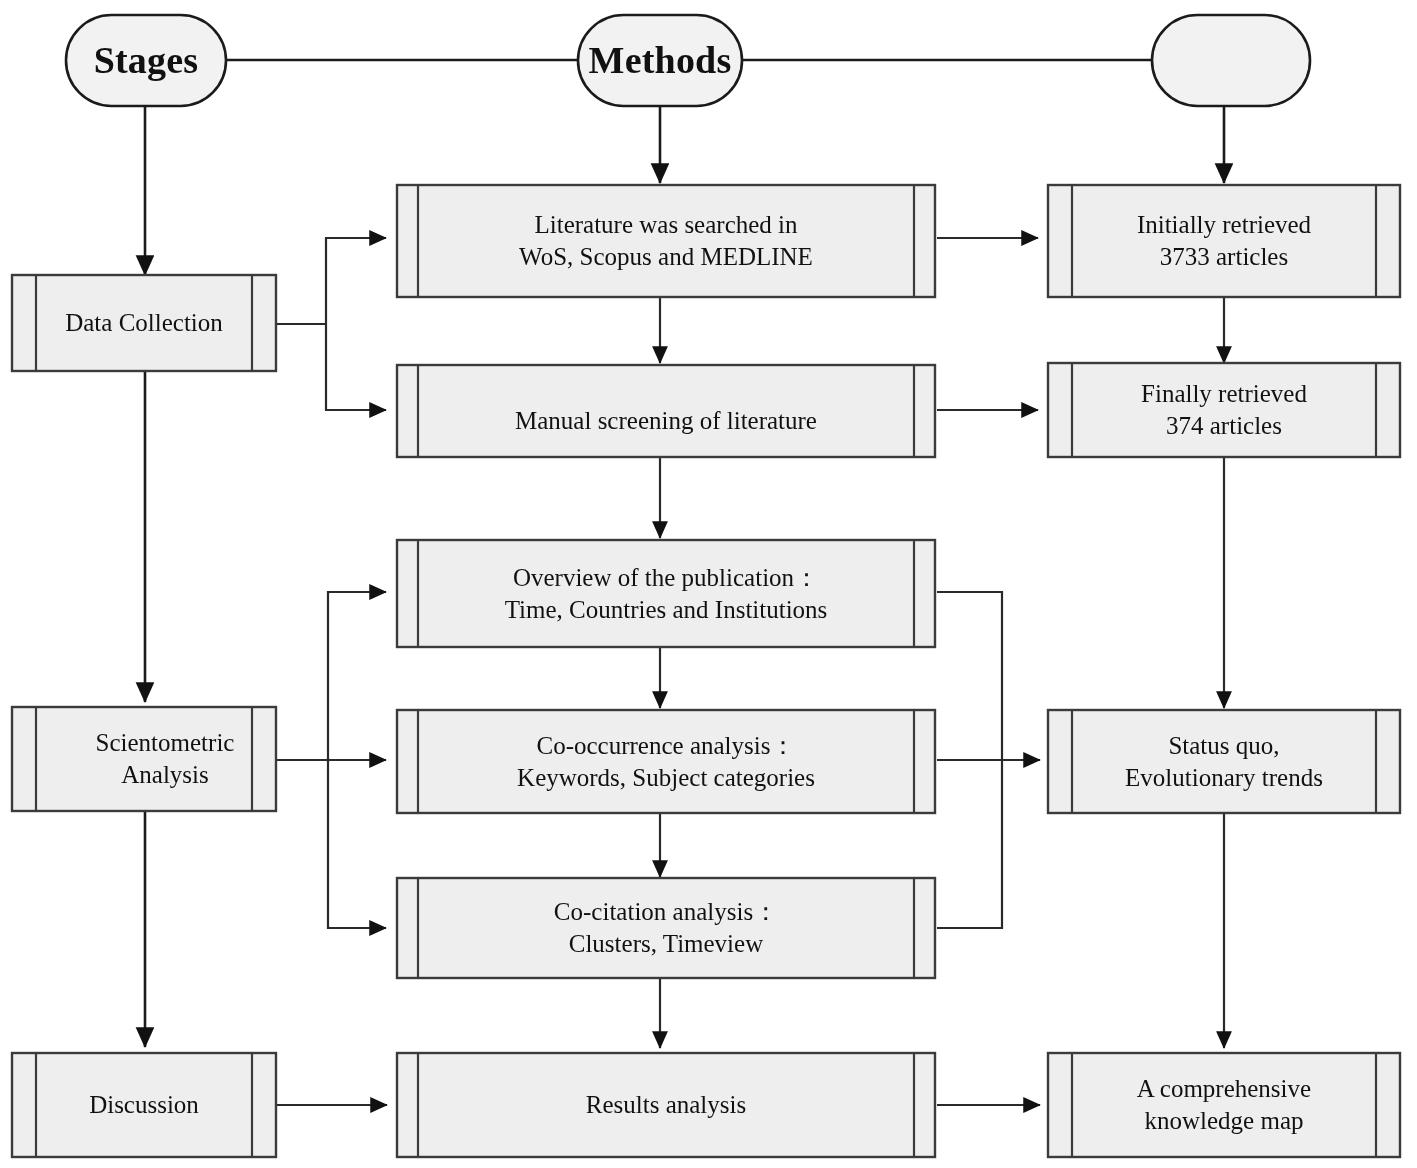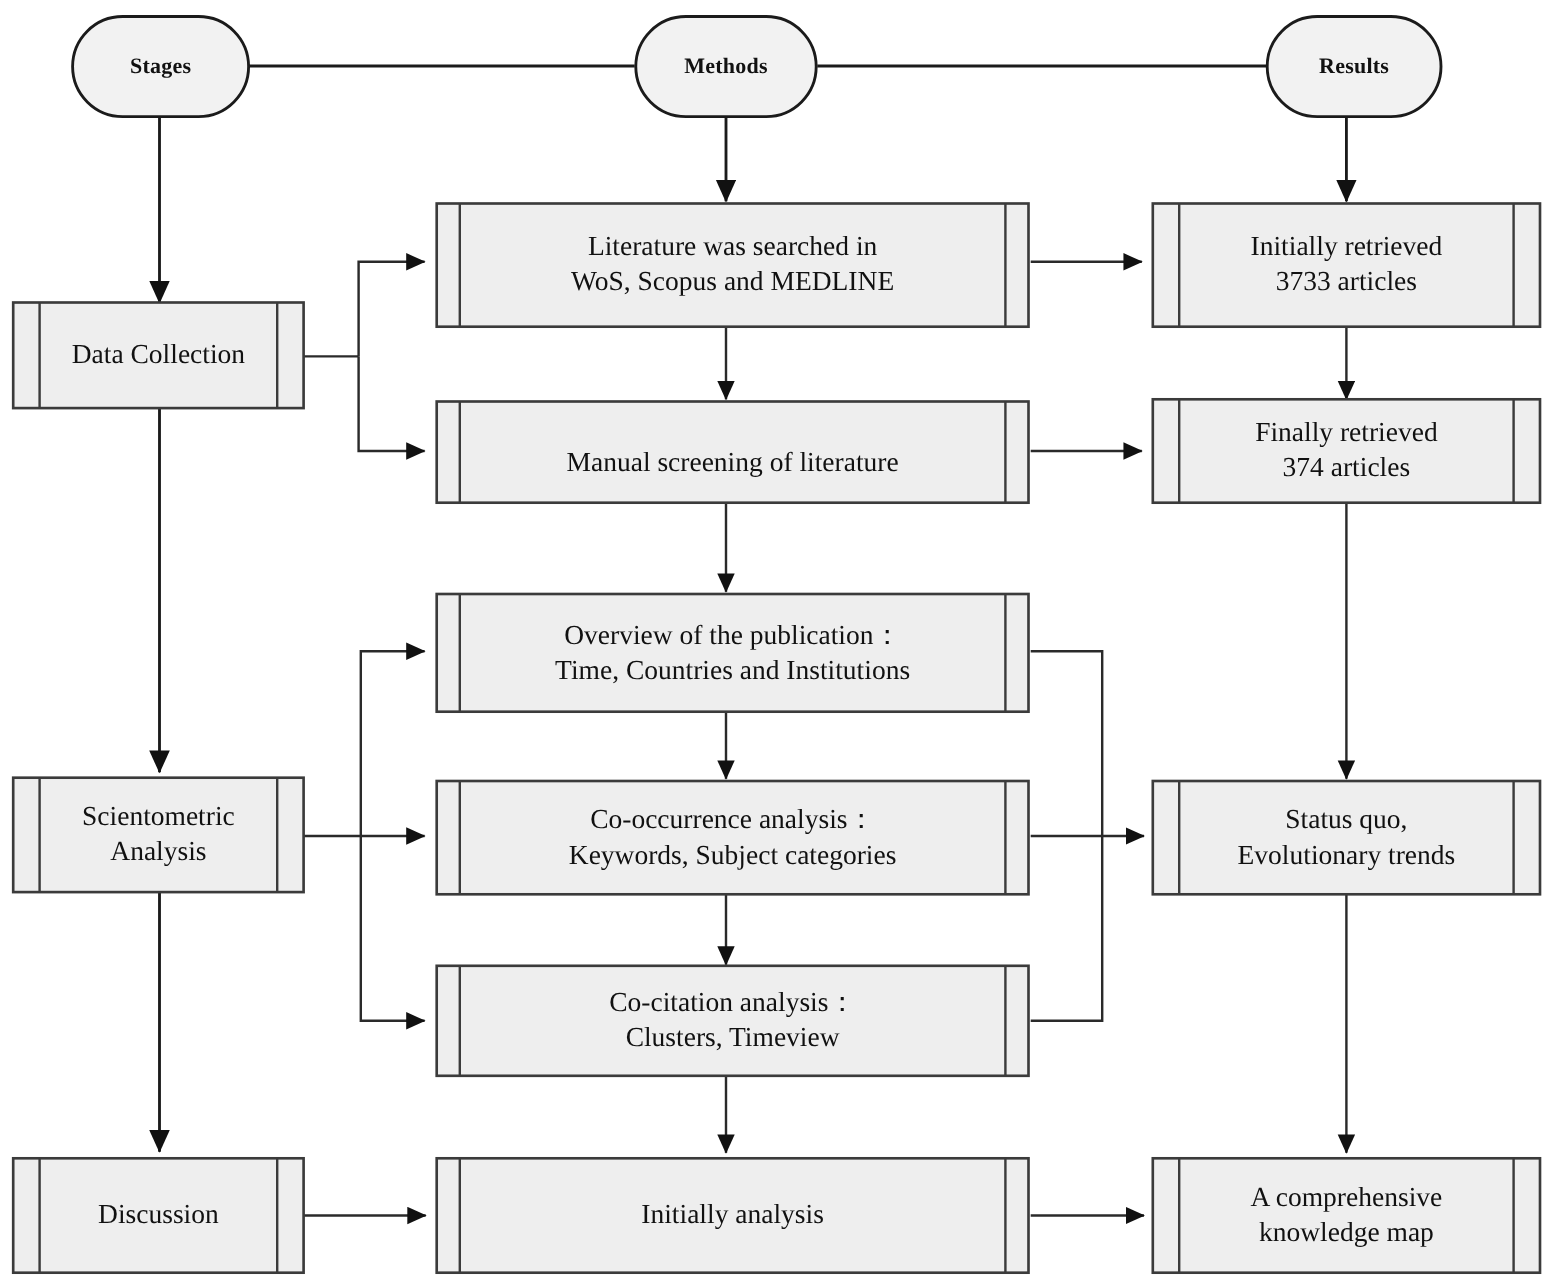--- a/index.html
+++ b/index.html
@@ -23,21 +23,21 @@
     align-items:center;
     justify-content:center;
     text-align:center;
     color:#111111;
     line-height:1.28;
     pointer-events:none;
     white-space:pre-line;
   }
   .lbl-head{
     font-weight:bold;
-    font-size:20px;
+    font-size:38px;
     letter-spacing:0.2px;
   }
   .lbl-box{
     font-size:25px;
   }
 </style>
 </head>
 <body>
 
 <div id="stage">
@@ -177,37 +177,36 @@
     </g>
     <g>
       <rect class="box-fill" x="1048" y="1053" width="352" height="104"></rect>
       <line class="box-bar" x1="1072" y1="1053" x2="1072" y2="1157"></line>
       <line class="box-bar" x1="1376" y1="1053" x2="1376" y2="1157"></line>
     </g>
   </svg>
 
   <div class="lbl lbl-head" style="left:66px;top:15px;width:160px;height:91px;">Stages</div>
   <div class="lbl lbl-head" style="left:578px;top:15px;width:164px;height:91px;">Methods</div>
-  <div class="lbl lbl-head" style="left:1152px;top:15px;width:158px;height:91px;">Results</div>
 
   <div class="lbl lbl-box" style="left:36px;top:275px;width:216px;height:96px;">Data Collection</div>
-  <div class="lbl lbl-box" style="left:36px;top:707px;width:216px;height:104px;">Scientometric
+  <div class="lbl lbl-box" style="left:36px;top:707px;width:216px;height:104px;padding-left:21px;">Scientometric
 Analysis</div>
   <div class="lbl lbl-box" style="left:36px;top:1053px;width:216px;height:104px;">Discussion</div>
 
   <div class="lbl lbl-box" style="left:418px;top:185px;width:496px;height:112px;">Literature was searched in
 WoS, Scopus and MEDLINE</div>
   <div class="lbl lbl-box" style="left:418px;top:365px;width:496px;height:112px;">Manual screening of literature</div>
   <div class="lbl lbl-box" style="left:418px;top:540px;width:496px;height:107px;">Overview of the publication：
 Time, Countries and Institutions</div>
   <div class="lbl lbl-box" style="left:418px;top:878px;width:496px;height:100px;">Co-citation analysis：
 Clusters, Timeview</div>
   <div class="lbl lbl-box" style="left:418px;top:710px;width:496px;height:103px;">Co-occurrence analysis：
 Keywords,  Subject categories</div>
-  <div class="lbl lbl-box" style="left:418px;top:1053px;width:496px;height:104px;">Initially analysis</div>
+  <div class="lbl lbl-box" style="left:418px;top:1053px;width:496px;height:104px;">Results analysis</div>
 
   <div class="lbl lbl-box" style="left:1072px;top:185px;width:304px;height:112px;">Initially retrieved
 3733 articles</div>
   <div class="lbl lbl-box" style="left:1072px;top:363px;width:304px;height:94px;">Finally retrieved
 374 articles</div>
   <div class="lbl lbl-box" style="left:1072px;top:710px;width:304px;height:103px;">Status quo,
 Evolutionary trends</div>
   <div class="lbl lbl-box" style="left:1072px;top:1053px;width:304px;height:104px;">A comprehensive
 knowledge map</div>
 

